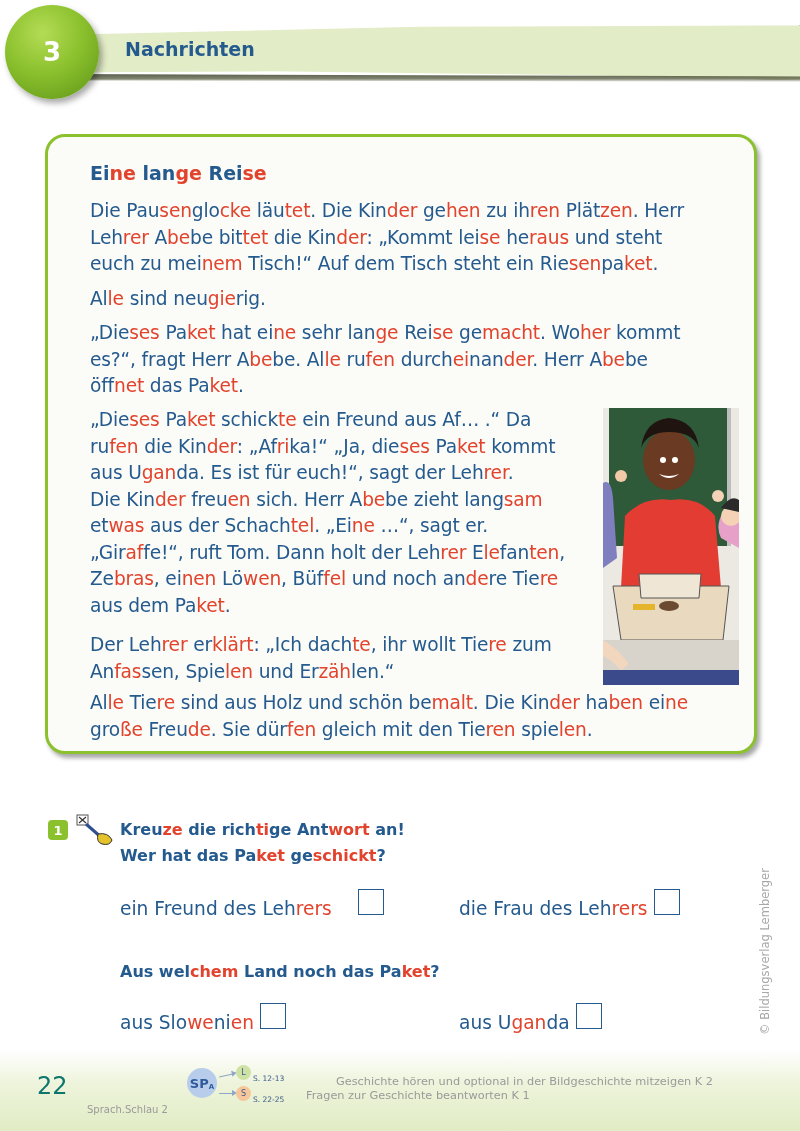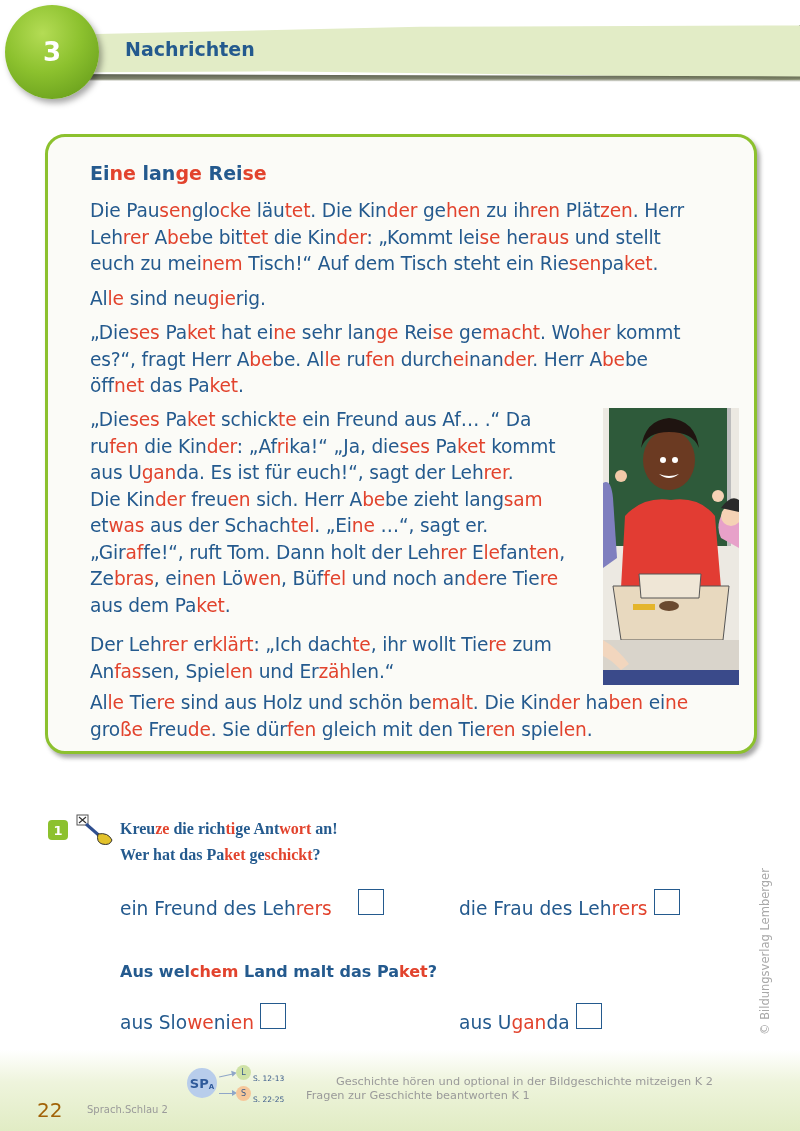--- a/index.html
+++ b/index.html
@@ -57,41 +57,41 @@
     overflow:hidden; background:#e8e4dc;
   }
 
   
   .ex-badge {
     position:absolute; left:48px; top:820px; width:20px; height:20px;
     background:#8cc12e; border-radius:4px; color:#fff; font-weight:bold;
     font-size:13px; display:flex; align-items:center; justify-content:center;
   }
   .ex-icon { position:absolute; left:74px; top:812px; width:42px; height:36px; }
-  .ex-line { position:absolute; left:120px; font-weight:bold; font-size:16px; white-space:nowrap;font-family:Liberation Serif, serif; }
+  .ex-line { position:absolute; left:120px; font-weight:bold; font-size:16px; white-space:nowrap; }
   .answer {
     position:absolute; font-size:18.6px; white-space:nowrap; display:flex; align-items:flex-end;
   }
   .checkbox {
     display:inline-block; width:26px; height:26px; border:1.6px solid #245a8e;
     margin-left:6px; background:#fff; box-sizing:border-box; position:relative; top:-4px;
   }
   .question2 { position:absolute; left:120px; top:962px; font-weight:bold; font-size:16px; }
 
   .copyright {
     position:absolute; left:758px; top:1035px; transform:rotate(-90deg); transform-origin:left top;
     font-size:11.5px; color:#a8a8a8; white-space:nowrap;
   }
 
   
   .footer {
     position:absolute; left:0; top:1050px; width:800px; height:81px;
     background:linear-gradient(#ffffff 0%, #eef4dc 40%, #e1ecc4 100%);
   }
-  .page-num { position:absolute; left:37px; top:1072px; font-size:20px; color:#a16207;margin-top:26px; }
+  .page-num { position:absolute; left:37px; top:1072px; font-size:24px; color:#0f766e; }
   .series { position:absolute; left:87px; top:1076px; font-size:10px; color:#9a9a9a;margin-top:28px; }
   .sp-circle {
     position:absolute; left:187px; top:1068px; width:30px; height:30px; border-radius:50%;
     background:#b8cdeb; color:#2f5a9a; font-size:13px; font-weight:bold;
     display:flex; align-items:center; justify-content:center;
   }
   .sp-sub { font-size:7px; position:relative; top:4px; }
   .arrow { position:absolute; height:1px; background:#8fa6c8; }
   .arrow:after {
     content:""; position:absolute; right:-4px; top:-3px;
@@ -112,21 +112,21 @@
 <div class="chapter-circle">
   <span>3</span>
 </div>
 <div class="chapter-title">Nachrichten</div>
 
 <div class="story-card"></div>
 <div class="story-title"><span class="b">Ei</span><span class="r">ne</span><span class="b"> lan</span><span class="r">ge</span><span class="b"> Rei</span><span class="r">se</span></div>
 <div id="story-paras">
     <div class="para" style="top: 198px;">
       <div><span class="b">Die Pau</span><span class="r">sen</span><span class="b">glo</span><span class="r">cke</span><span class="b"> läu</span><span class="r">tet</span><span class="b">. Die Kin</span><span class="r">der</span><span class="b"> ge</span><span class="r">hen</span><span class="b"> zu ih</span><span class="r">ren</span><span class="b"> Plät</span><span class="r">zen</span><span class="b">. Herr</span></div>
-      <div><span class="b">Leh</span><span class="r">rer</span><span class="b"> A</span><span class="r">be</span><span class="b">be bit</span><span class="r">tet</span><span class="b"> die Kin</span><span class="r">der</span><span class="b">: „Kommt lei</span><span class="r">se</span><span class="b"> he</span><span class="r">raus</span><span class="b"> und stellt</span></div>
+      <div><span class="b">Leh</span><span class="r">rer</span><span class="b"> A</span><span class="r">be</span><span class="b">be bit</span><span class="r">tet</span><span class="b"> die Kin</span><span class="r">der</span><span class="b">: „Kommt lei</span><span class="r">se</span><span class="b"> he</span><span class="r">raus</span><span class="b"> und steht</span></div>
       <div><span class="b">euch zu mei</span><span class="r">nem</span><span class="b"> Tisch!“ Auf dem Tisch steht ein Rie</span><span class="r">sen</span><span class="b">pa</span><span class="r">ket</span><span class="b">.</span></div>
     </div>
     <div class="para" style="top: 286px;">
       <div><span class="b">Al</span><span class="r">le</span><span class="b"> sind neu</span><span class="r">gie</span><span class="b">rig.</span></div>
     </div>
     <div class="para" style="top: 320px;">
       <div><span class="b">„Die</span><span class="r">ses</span><span class="b"> Pa</span><span class="r">ket</span><span class="b"> hat ei</span><span class="r">ne</span><span class="b"> sehr lan</span><span class="r">ge</span><span class="b"> Rei</span><span class="r">se</span><span class="b"> ge</span><span class="r">macht</span><span class="b">. Wo</span><span class="r">her</span><span class="b"> kommt</span></div>
       <div><span class="b">es?“, fragt Herr A</span><span class="r">be</span><span class="b">be. Al</span><span class="r">le</span><span class="b"> ru</span><span class="r">fen</span><span class="b"> durch</span><span class="r">ei</span><span class="b">nan</span><span class="r">der</span><span class="b">. Herr A</span><span class="r">be</span><span class="b">be</span></div>
       <div><span class="b">öff</span><span class="r">net</span><span class="b"> das Pa</span><span class="r">ket</span><span class="b">.</span></div>
     </div>
@@ -195,21 +195,21 @@
 
 <div class="answer" style="left:120px; top:893px;gap:20px;">
   <span><span class="b">ein Freund des Leh</span><span class="r">rers</span></span>
   <span class="checkbox"></span>
 </div>
 <div class="answer" style="left:459px; top:893px;">
   <span><span class="b">die Frau des Leh</span><span class="r">rers</span></span>
   <span class="checkbox"></span>
 </div>
 
-<div class="question2"><span class="b">Aus wel</span><span class="r">chem</span><span class="b"> Land malt das Pa</span><span class="r">ket</span><span class="b">?</span></div>
+<div class="question2"><span class="b">Aus wel</span><span class="r">chem</span><span class="b"> Land noch das Pa</span><span class="r">ket</span><span class="b">?</span></div>
 
 <div class="answer" style="left:120px; top:1007px;">
   <span><span class="b">aus Slo</span><span class="r">we</span><span class="b">ni</span><span class="r">en</span></span>
   <span class="checkbox"></span>
 </div>
 <div class="answer" style="left:459px; top:1007px;">
   <span><span class="b">aus U</span><span class="r">gan</span><span class="b">da</span></span>
   <span class="checkbox"></span>
 </div>
 

